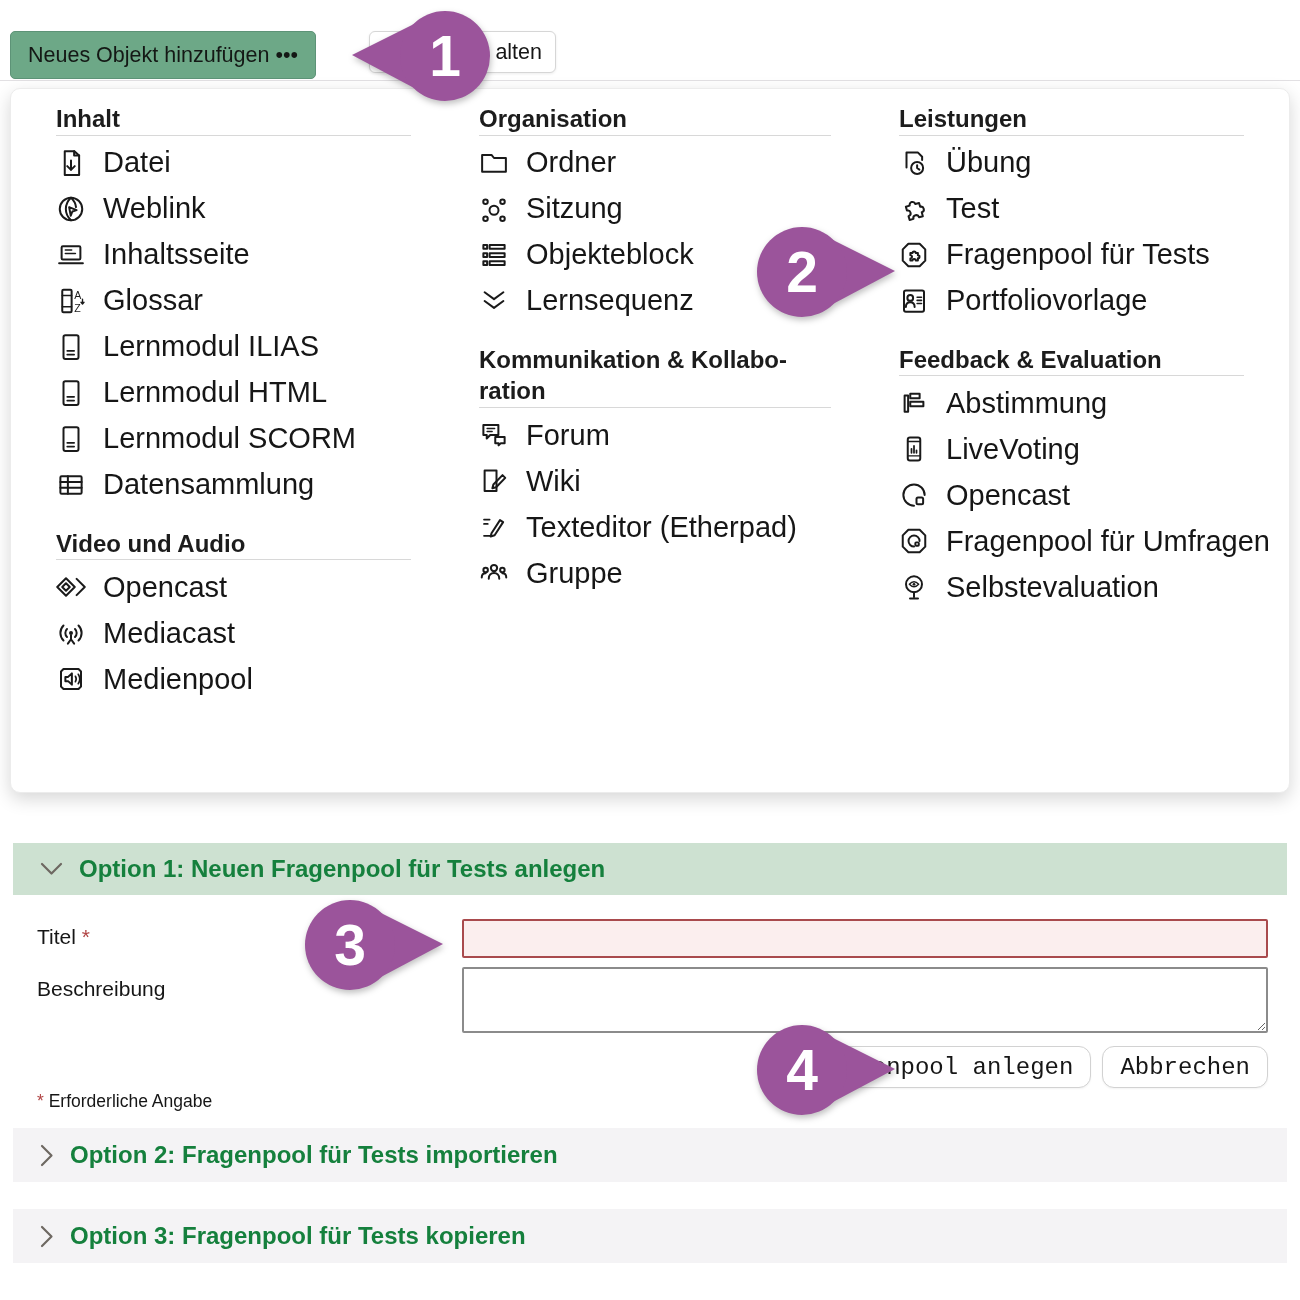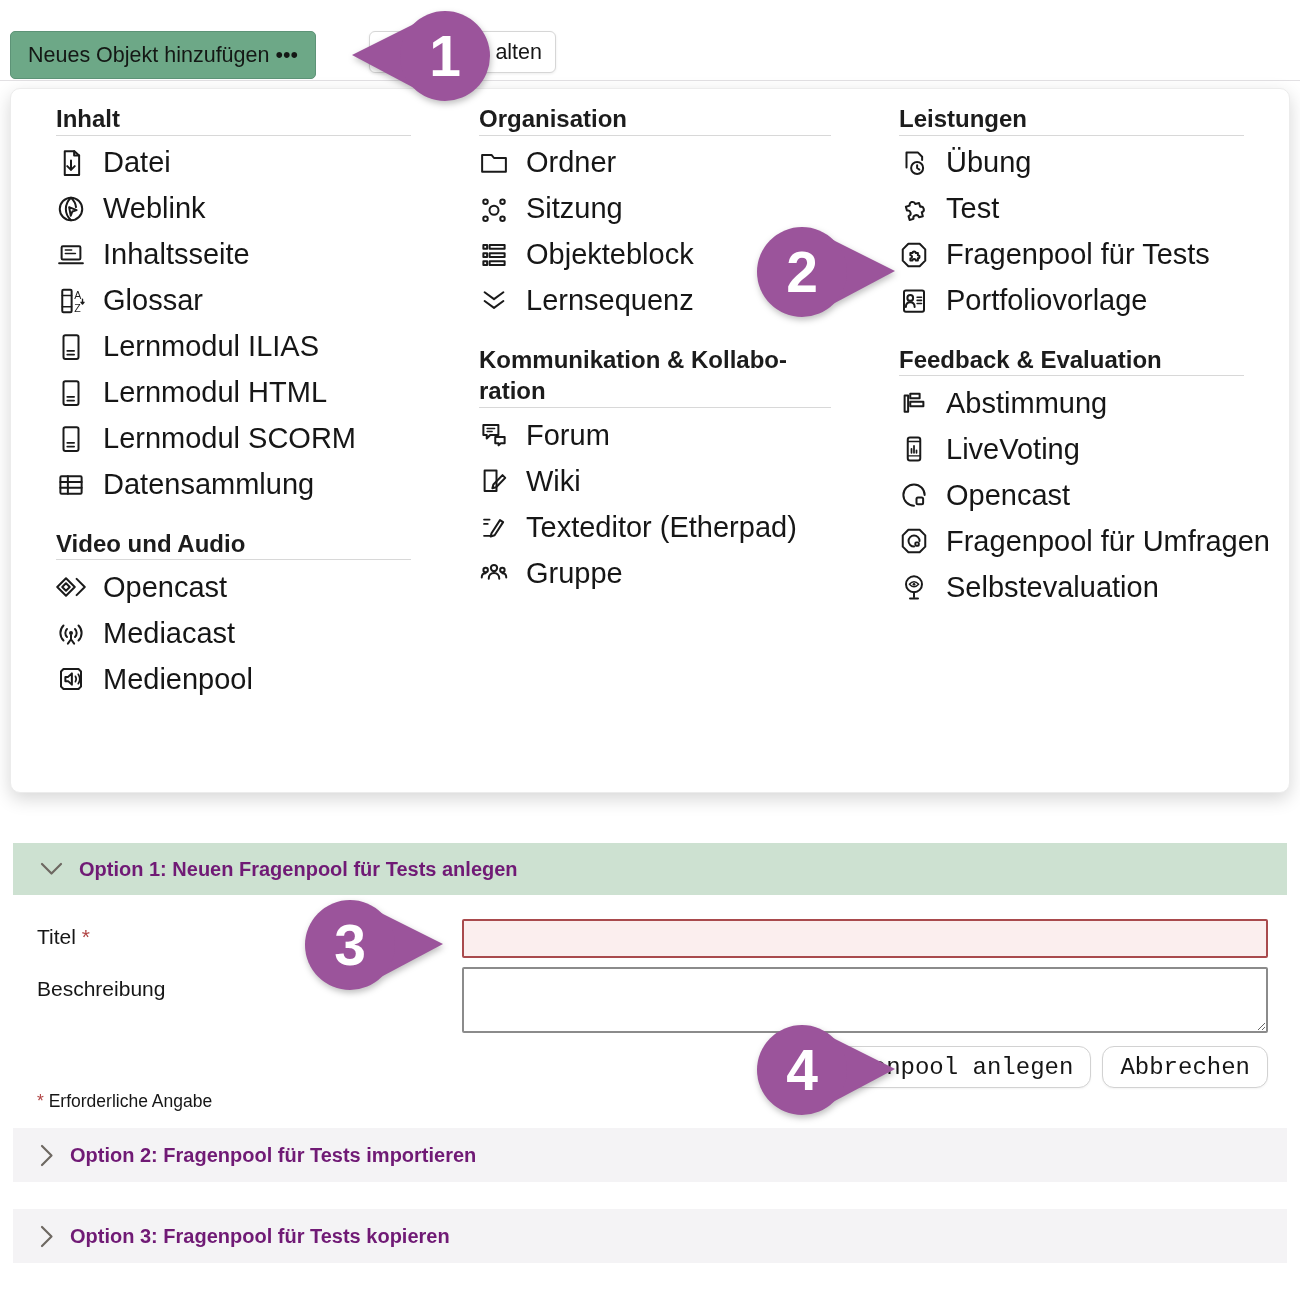--- a/index.html
+++ b/index.html
@@ -30,21 +30,21 @@
   .sec-title .tw{display:block;line-height:1.32}
   .narrow .tw{max-width:330px}
   .rows{padding-top:4px}
   .row{display:flex;align-items:center;height:46px;gap:17px;cursor:pointer}
   .lbl{font-size:29px;white-space:nowrap}
   .ic{width:30px;height:30px;flex:0 0 30px;fill:none;stroke:#1a1a1a;stroke-width:1.6;stroke-linecap:round;stroke-linejoin:round}
   .gap-above{margin-top:20px}
   
   .bar{position:absolute;left:13px;width:1274px;display:flex;align-items:center;gap:16px;
        padding-left:27px;box-sizing:border-box;cursor:pointer;z-index:2}
-  .bar-title{font-size:20px;font-weight:700;color:#701a75}
+  .bar-title{font-size:24px;font-weight:700;color:#15803d}
   .bar1{top:843px;height:52px;background:#cde1d1}
   .bar2{top:1128px;height:54px;background:#f4f3f5}
   .bar3{top:1209px;height:54px;background:#f4f3f5}
   .chev{stroke:#6e6862;stroke-width:2.2;fill:none;stroke-linecap:round;stroke-linejoin:round}
   .flabel{position:absolute;left:37px;font-size:21px;z-index:2}
   .l-titel{top:925px}
   .l-besch{top:977px}
   .req{color:#b04343}
   .titel-input{position:absolute;left:462px;top:919px;width:806px;height:39px;box-sizing:border-box;
     border:2px solid #a94a4d;background:#fbeeee;border-radius:2px;font-size:20px;padding:0 10px;font-family:inherit;z-index:2}

